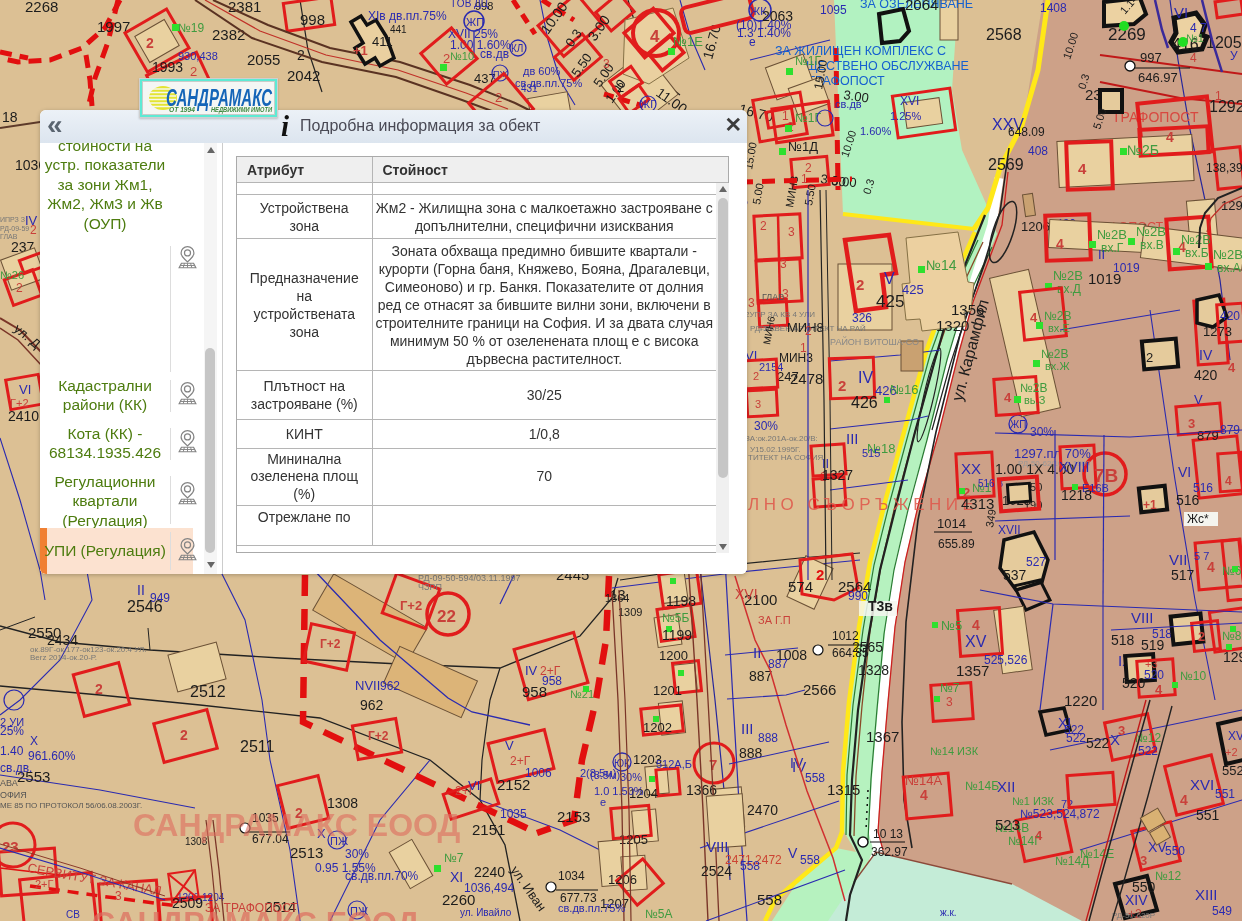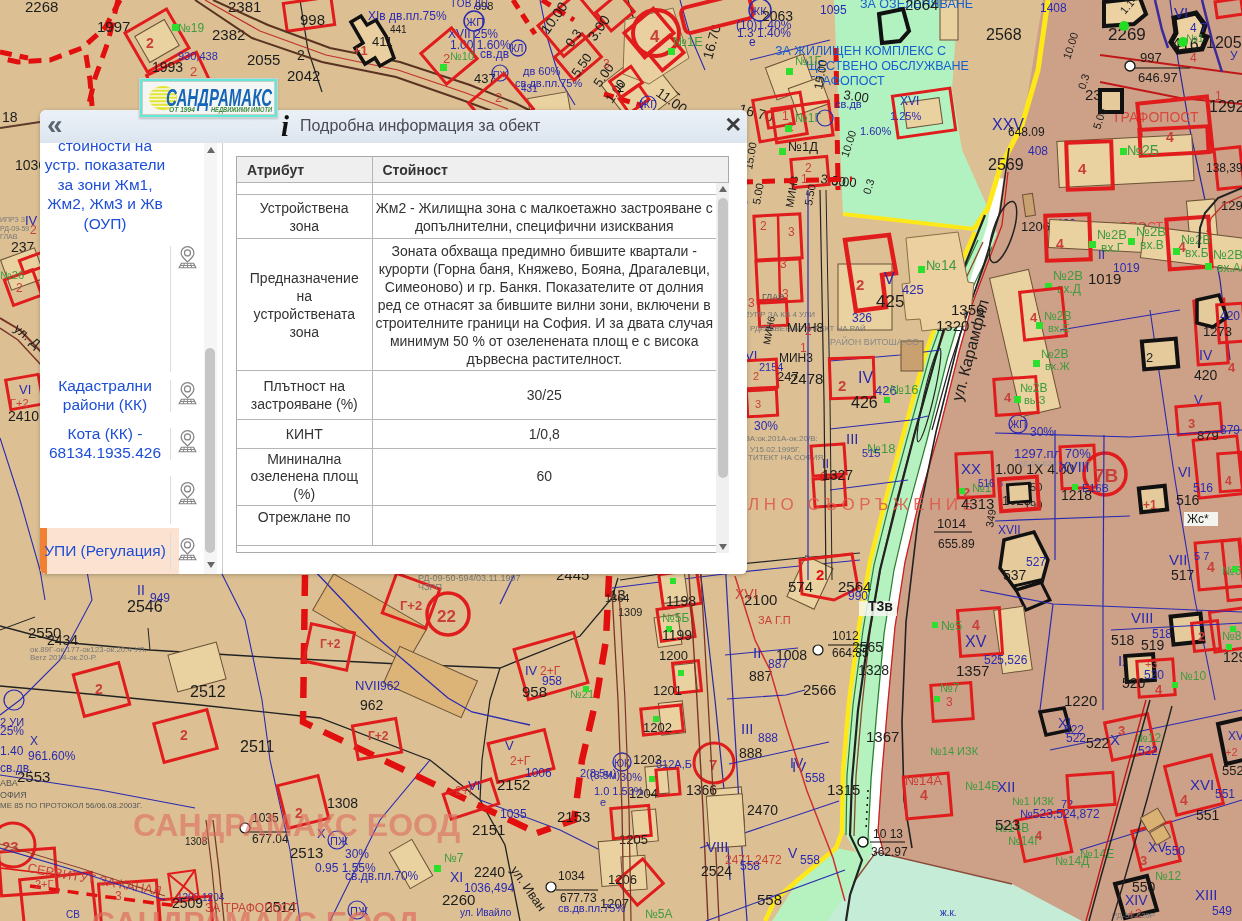--- a/index.html
+++ b/index.html
@@ -7,21 +7,21 @@
   #stage{position:relative;width:1242px;height:921px;overflow:hidden;background:#dcc094;}
   #map{position:absolute;left:0;top:0;}
   
   #panel{position:absolute;left:40px;top:110px;width:707px;height:464px;background:#fff;border-radius:6px;box-shadow:0 1px 4px rgba(0,0,0,.25);}
   #phead{position:absolute;left:0;top:0;width:707px;height:33px;background:linear-gradient(#ecf1f7,#dce5ef);border-bottom:1px solid #c9d3df;border-radius:6px 6px 0 0;}
   #phead .back{position:absolute;left:7px;top:-1px;font-size:28px;color:#5a6570;font-weight:bold;}
   #phead .ttl{position:absolute;left:260px;top:7px;font-size:16px;color:#4a4a55;}
   #phead .iic{position:absolute;left:241px;top:0px;font-family:"Liberation Serif",serif;font-style:italic;font-weight:bold;font-size:29px;color:#111;}
   #phead .cls{position:absolute;right:5px;top:3px;font-size:21px;color:#3c3c3c;font-weight:bold;}
   #sbar{position:absolute;left:0;top:33px;width:182px;height:431px;background:#fff;border-radius:0 0 0 6px;overflow:hidden;}
-  .sitem{position:absolute;left:0;width:163px;color:#1d4ed8;font-size:15.5px;line-height:19.4px;text-align:center;}
+  .sitem{position:absolute;left:0;width:163px;color:#4d7c0f;font-size:15.5px;line-height:19.4px;text-align:center;}
   .sitem .txt{position:absolute;left:0;top:0;width:130px;}
   .sitem .sep{position:absolute;left:130px;top:4px;bottom:4px;width:1px;background:#ddd;}
   .sitem svg{position:absolute;left:137px;width:21px;height:26px;}
   .vsb{position:absolute;width:13px;background:#f5f5f5;}
   .vsb .thumb{position:absolute;left:1.5px;width:10px;background:#c6c6c6;border-radius:5px;}
   .arr{position:absolute;width:0;height:0;left:3px;}
   .arr.up{border-left:4px solid transparent;border-right:4px solid transparent;border-bottom:6px solid #666;}
   .arr.dn{border-left:4px solid transparent;border-right:4px solid transparent;border-top:6px solid #666;}
   #dlg{position:absolute;left:182px;top:33px;width:525px;height:431px;background:#fff;border-radius:0 0 6px 0;}
   #dlg .vline{position:absolute;left:0;top:0;bottom:0;width:1px;background:#ccc;}
@@ -845,26 +845,27 @@
           </svg>
     </div>
     <div class="sitem" style="top:281px;height:40px;">
       <div class="txt">Кота (КК) - 68134.1935.426</div>
       <div class="sep"></div>
       <svg width="22" height="30" viewBox="0 0 22 30" style="top:4px;">
             <use href="#pin"></use>
           </svg>
     </div>
     <div class="sitem" style="top:329px;height:56px;">
+      <div class="txt">Регулационни квартали (Регулация)</div>
       <div class="sep"></div>
       <svg width="22" height="30" viewBox="0 0 22 30" style="top:8px;">
             <use href="#pin"></use>
           </svg>
     </div>
-    <div class="sitem" style="top:385px;height:46px;background:#fce2d0;width:139px;">
+    <div class="sitem" style="top:385px;height:46px;background:#fce2d0;width:153px;">
       <div style="position:absolute;left:0;top:0;bottom:0;width:7px;background:#f08033;"></div>
       <div class="txt" style="top:13px;">УПИ (Регулация)</div>
       <div class="sep"></div>
       <svg width="22" height="30" viewBox="0 0 22 30" style="top:8px;">
             <use href="#pin"></use>
           </svg>
     </div>
     <div class="vsb" style="left:163.5px;top:0;height:431px;">
       <div class="arr up" style="top:4px;"></div>
       <div class="thumb" style="top:205px;height:205px;"></div>
@@ -895,21 +896,21 @@
         <tr style="height:49px;">
                 <td>Плътност на застрояване (%)</td>
                 <td>30/25</td>
               </tr>
         <tr style="height:29px;">
                 <td>КИНТ</td>
                 <td>1/0,8</td>
               </tr>
         <tr style="height:57px;line-height:17.4px;">
                 <td>Мининална озеленена площ (%)</td>
-                <td>60</td>
+                <td>70</td>
               </tr>
         <tr style="height:40px;">
                 <td style="vertical-align:top;">Отрежлане по</td>
                 <td></td>
               </tr>
       </tbody>
           </table>
     </div>
     <div class="vsb" style="left:494px;top:40px;height:370px;background:#f0f0f0;">
       <div class="arr up" style="top:3px;"></div>

